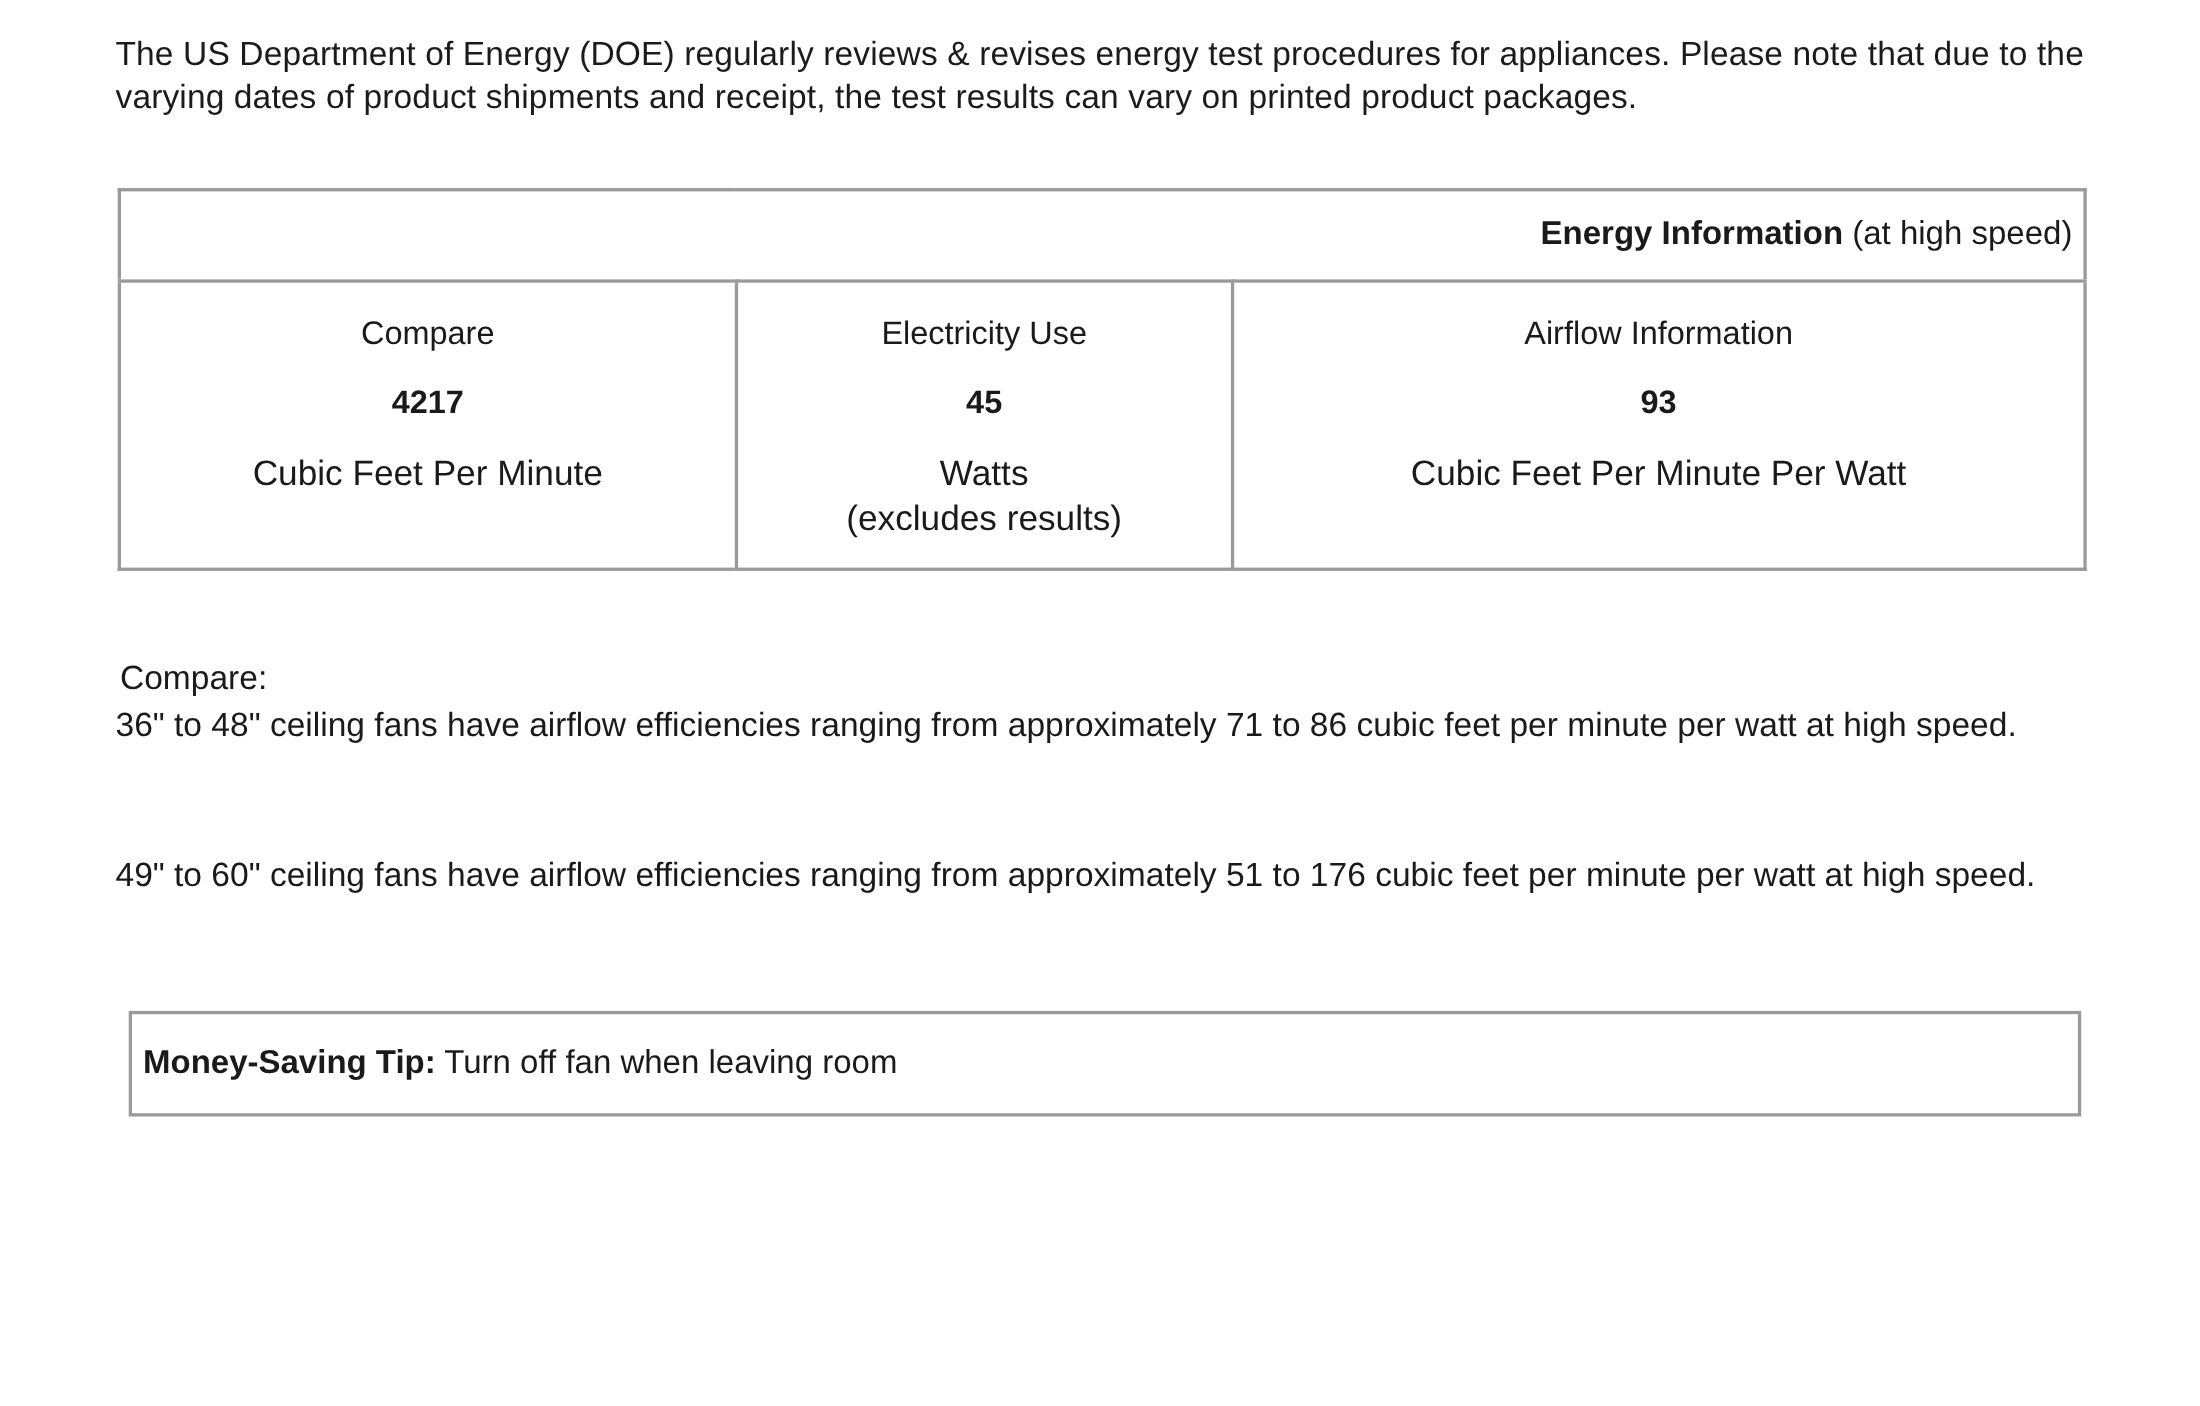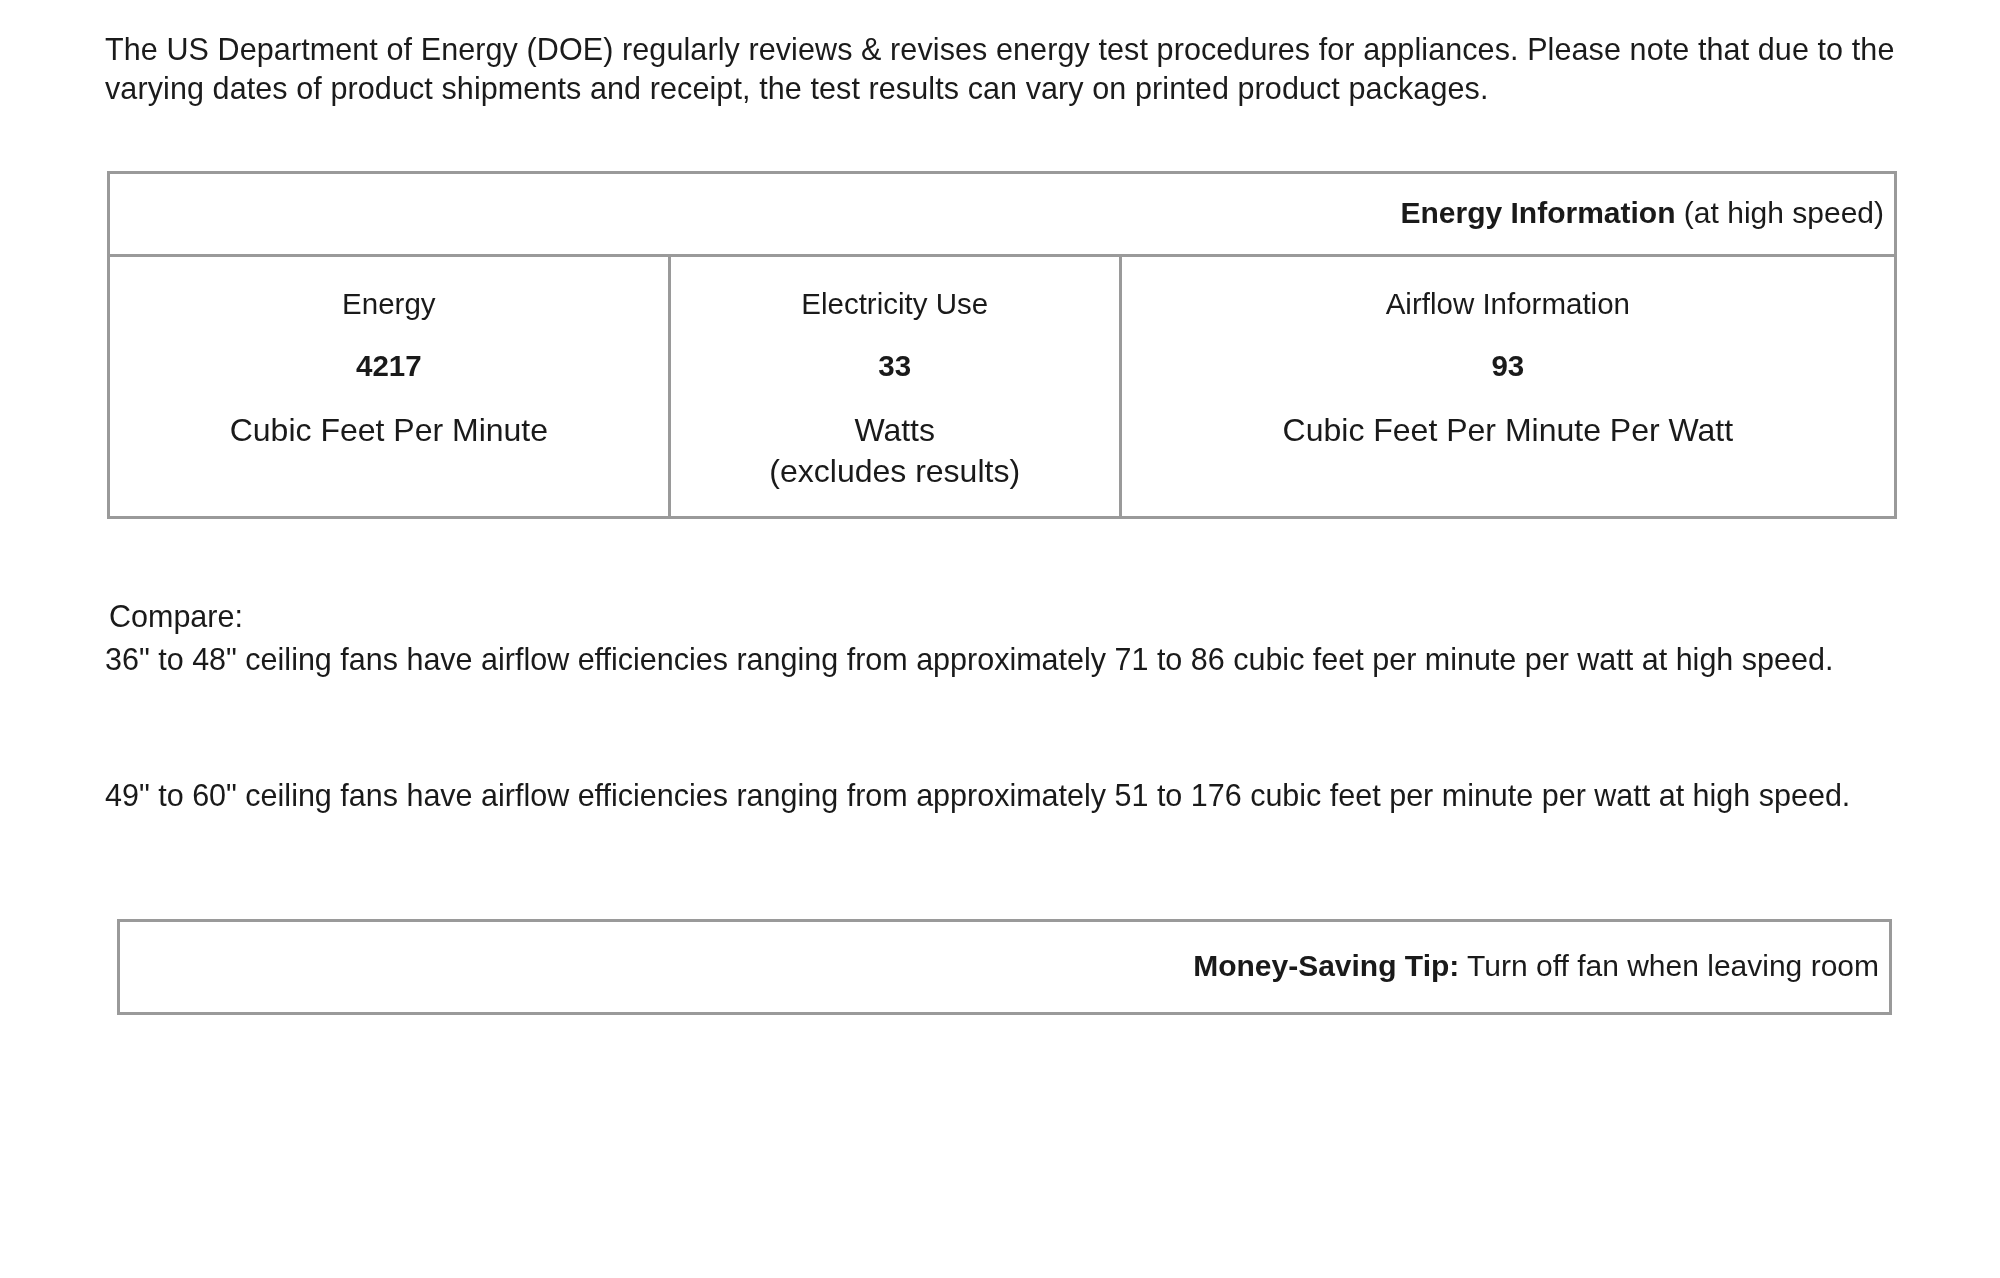--- a/index.html
+++ b/index.html
@@ -90,21 +90,21 @@
     font-size: 30.5px;
     line-height: 1.29;
     max-width: 1800px;
   }
   .tip-box {
     margin-top: 103px;
     margin-left: 12px;
     width: 1775px;
     box-sizing: border-box;
     border: 3px solid #9a9a9a;
-    text-align: right;
+    text-align: left;
     padding: 27px 10px 29px 10px;
     font-size: 30px;
     background: #fff;
   }
   .tip-label {
     font-weight: bold;
   }
 </style>
 </head>
 <body>
@@ -113,27 +113,27 @@
 
   <p class="intro">The US Department of Energy (DOE) regularly reviews &amp; revises energy test procedures for appliances. Please note that due to the varying dates of product shipments and receipt, the test results can vary on printed product packages.</p>
 
   <table class="energy-table">
     <tbody>
       <tr class="header-row">
         <td colspan="3"><span class="hdr-strong">Energy Information</span><span> (at high speed)</span></td>
       </tr>
       <tr class="data-row">
         <td>
-          <span class="metric-label">Energy</span>
+          <span class="metric-label">Compare</span>
           <span class="metric-value">4217</span>
           <span class="metric-unit" style="white-space: pre-line;">Cubic Feet Per Minute</span>
         </td>
         <td>
           <span class="metric-label">Electricity Use</span>
-          <span class="metric-value">33</span>
+          <span class="metric-value">45</span>
           <span class="metric-unit" style="white-space: pre-line;">Watts
 (excludes results)</span>
         </td>
         <td>
           <span class="metric-label">Airflow Information</span>
           <span class="metric-value">93</span>
           <span class="metric-unit" style="white-space: pre-line;">Cubic Feet Per Minute Per Watt</span>
         </td>
       </tr>
     </tbody>

